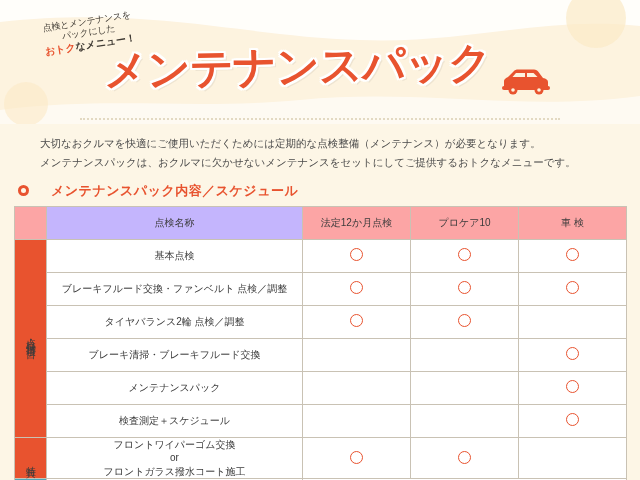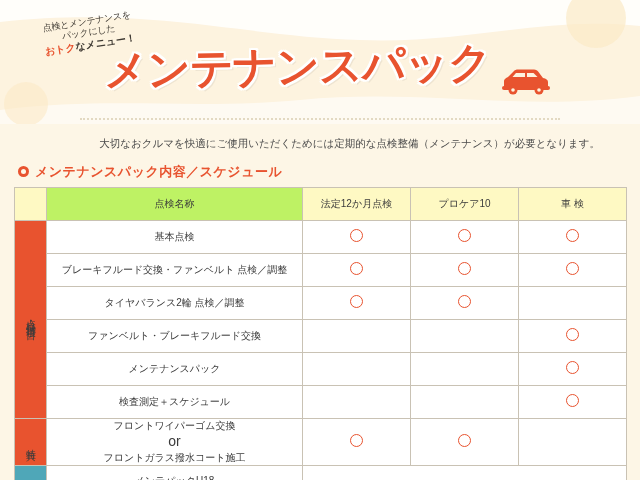--- a/index.html
+++ b/index.html
@@ -46,29 +46,29 @@
     transform:rotate(-1.2deg);
   }
   .car-icon{position:absolute;right:88px;top:66px;}
   
   .dots{
     position:absolute;left:80px;right:80px;top:118px;height:1px;
     border-top:2px dotted #e3d9c2;
   }
   
   .lead{
-    text-align:right;
+    text-align:left;
     color:#4a4a4a;
     font-size:10.5px;
     line-height:1.8;
     padding:10px 40px 4px 40px;
   }
   
   .sec-head{
-    display:flex;align-items:center;gap:6px;
+    display:flex;align-items:center;gap:22px;
     padding:6px 0 6px 18px;
   }
   .sec-dot{
     width:11px;height:11px;border-radius:50%;
     background:#e8532f;display:inline-block;flex:0 0 auto;
     position:relative;
   }
   .sec-dot::after{
     content:"";position:absolute;left:3px;top:3px;width:5px;height:5px;
     border-radius:50%;background:#fdf6e6;
@@ -86,42 +86,42 @@
     border:1px solid #c9c2b4;
     font-size:10px;color:#3b3b3b;
     text-align:center;
     height:30px;
     font-weight:normal;
   }
   .col-side{width:32px;}
   .col-name{width:256px;}
   .col-plan{width:108px;}
   thead th{
-    background:#fef9c3;font-weight:bold;font-size:10.5px;color:#333;
+    background:#fca5a5;font-weight:bold;font-size:10.5px;color:#333;
     height:24px;
   }
-  th.hdr-name{background:#bef264;}
+  th.hdr-name{background:#c4b5fd;}
   td.rowname{text-align:center;font-size:10px;padding:0 4px;margin-left:44px;}
   .sidecell{
     background:#e8532f;color:#ffffff;font-size:10px;font-weight:bold;
     width:32px;padding:0;
   }
   .vert{
     writing-mode:vertical-rl;
     text-orientation:upright;
     letter-spacing:2px;
     display:inline-block;
     line-height:1;
   }
   .circ{
     display:inline-block;width:11px;height:11px;border-radius:50%;
     border:1.6px solid #e8532f;
   }
   .two-line{line-height:1.35;font-size:9.5px;}
-  .two-line .or{font-size:14px;}
+  .two-line .or{font-size:10px;}
   
   .barcell{padding:0;position:relative;height:30px;}
   .sidecell-blue{
     background:#4fa7b8;color:#fff;font-size:9px;font-weight:bold;padding:0;
   }
 </style>
 </head>
 <body>
 
 <div class="page">
@@ -152,20 +152,21 @@
       <circle cx="39" cy="24" r="1.8" fill="#fdf3df"></circle>
       <path d="M16,7 L25,7 L25,11 L12.5,11 Z" fill="#fdf3df"></path>
       <path d="M27,7 L33.5,7 L37.5,11 L27,11 Z" fill="#fdf3df"></path>
     </svg>
 
     <div class="dots"></div>
   </div>
 
   <div class="lead">
     <div>大切なおクルマを快適にご使用いただくためには定期的な点検整備（メンテナンス）が必要となります。</div>
+    <div>メンテナンスパックは、おクルマに欠かせないメンテナンスをセットにしてご提供するおトクなメニューです。</div>
   </div>
 
   <div class="sec-head">
     <span class="sec-dot"></span>
     <span class="sec-title">メンテナンスパック内容／スケジュール</span>
   </div>
 
   <div class="tbl-wrap">
     <table class="sched">
       <colgroup>
@@ -204,21 +205,21 @@
         </tr>
 
         <tr>
           <td class="rowname">タイヤバランス2輪 点検／調整</td>
           <td><span class="circ"></span></td>
           <td><span class="circ"></span></td>
           <td></td>
         </tr>
 
         <tr>
-          <td class="rowname">ファンベルト・ブレーキフルード交換</td>
+          <td class="rowname">ブレーキ清掃・ブレーキフルード交換</td>
           <td></td>
           <td></td>
           <td><span class="circ"></span></td>
         </tr>
 
         <tr>
           <td class="rowname">メンテナンスパック</td>
           <td></td>
           <td></td>
           <td><span class="circ"></span></td>

